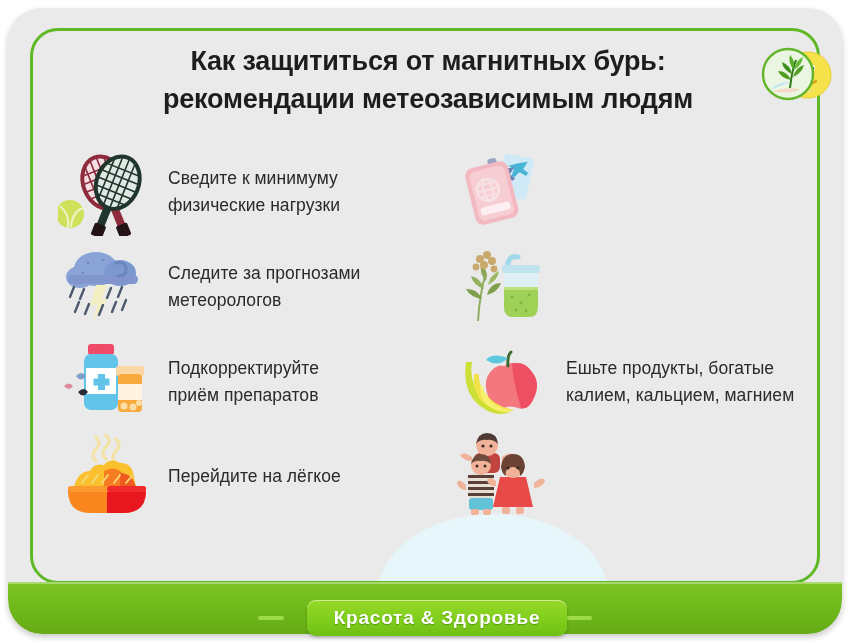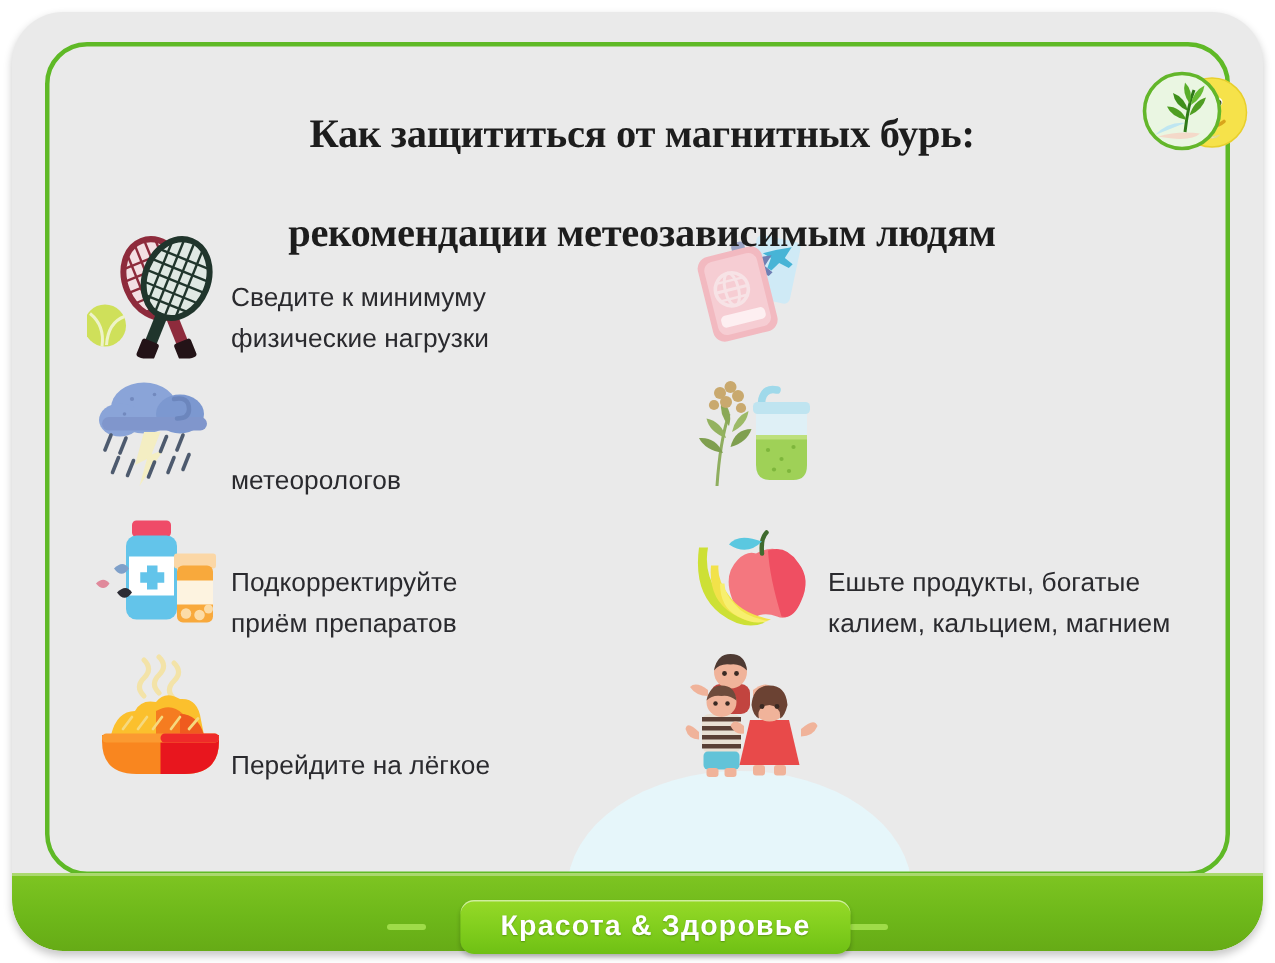--- a/index.html
+++ b/index.html
@@ -81,28 +81,27 @@
   
   .header {
     position: absolute;
     left: 70px;
     top: 34px;
     width: 700px;
     text-align: center;
     z-index: 4;
   }
   .title-line {
-    font-family: Liberation Serif, serif;
+    font-family: Liberation Sans, sans-serif;
     font-weight: bold;
     font-size: 27px;
     line-height: 38px;
     color: #1d1d1d;
     letter-spacing: -0.2px;
     white-space: nowrap;
-    margin-top: 28px;
   }
 
   
   .logo {
     position: absolute;
     left: 752px;
     top: 36px;
     width: 74px;
     height: 62px;
     z-index: 6;
@@ -122,21 +121,22 @@
     top: 0;
     width: 380px;
   }
   .col-left  { left: 10px; }
   .col-right { left: 408px; }
 
   .tip {
     position: relative;
     height: 95px;
     display: flex;
-    align-items: flex-end;
+    align-items: center;
+    gap: 14px;
   }
   .tip-icon {
     width: 96px;
     min-width: 96px;
     height: 88px;
     position: relative;
     display: flex;
     align-items: center;
     justify-content: center;
   }
@@ -296,20 +296,21 @@
                 <line x1="64" y1="44" x2="60" y2="54"></line>
                 <line x1="21" y1="59" x2="17" y2="69"></line>
                 <line x1="31" y1="61" x2="27" y2="71"></line>
                 <line x1="58" y1="59" x2="54" y2="69"></line>
                 <line x1="68" y1="57" x2="64" y2="67"></line>
                 <line x1="45" y1="62" x2="41" y2="72"></line>
               </g>
             </svg>
           </div>
           <div class="tip-text">
+            <span>Следите за прогнозами</span>
             <span class="l2">метеорологов</span>
           </div>
         </div>
 
         <div class="tip">
           <div class="tip-icon">
             <svg width="96" height="88" viewBox="0 0 96 88">
 
               <rect x="30" y="6" width="26" height="11" rx="3" fill="#ef4b68"></rect>
               <rect x="26" y="16" width="34" height="56" rx="7" fill="#63c4ea"></rect>

